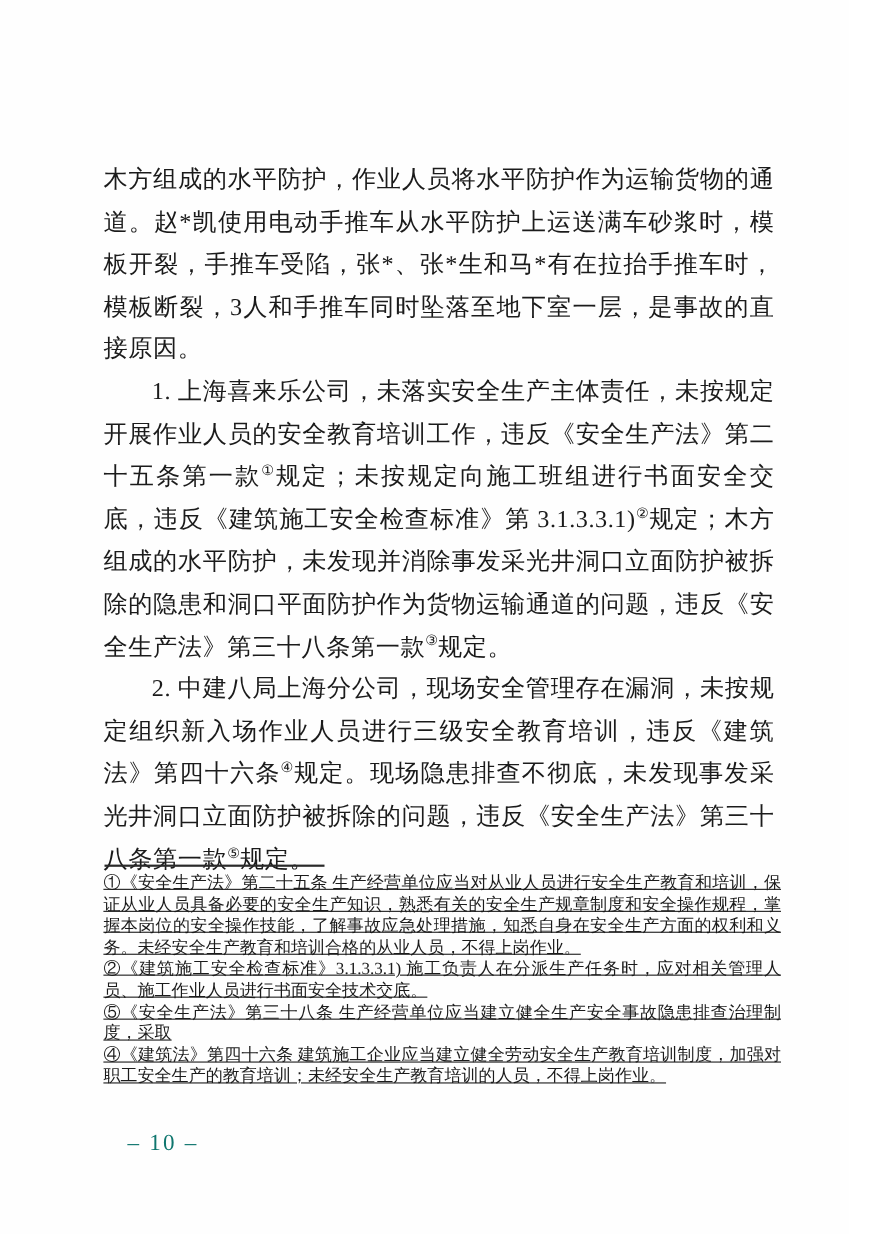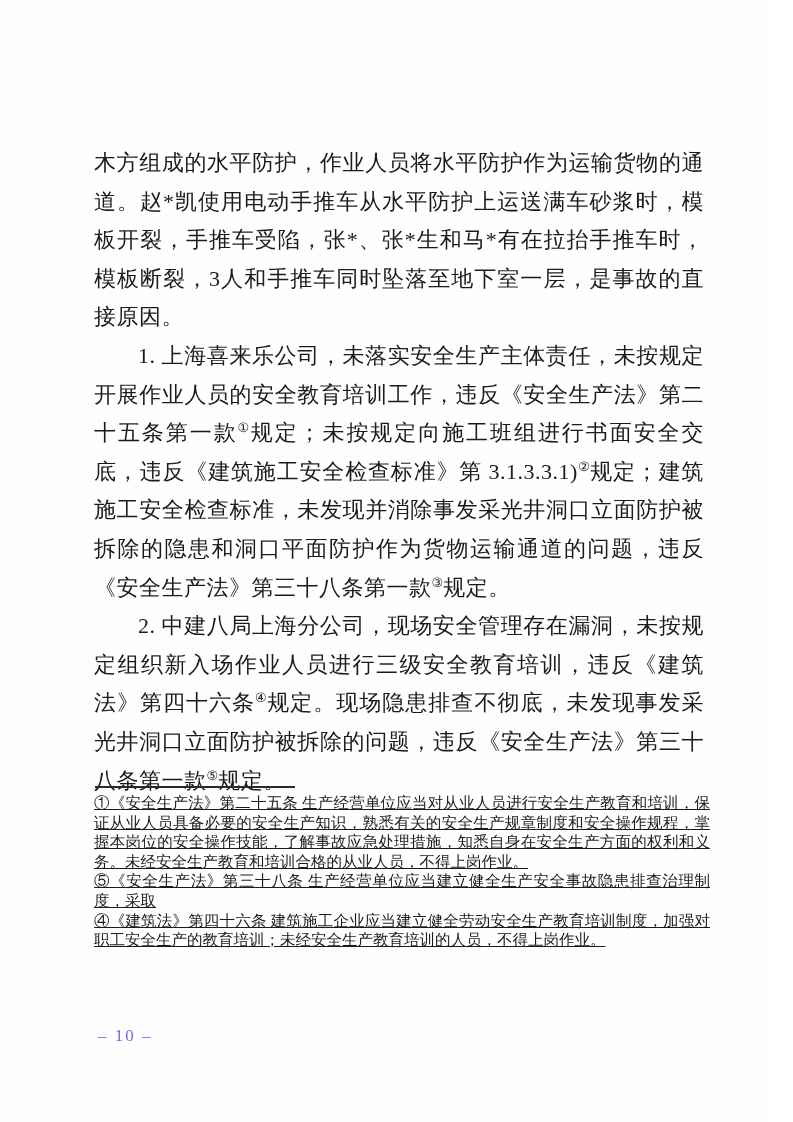--- a/index.html
+++ b/index.html
@@ -58,47 +58,48 @@
   .fn {
     margin: 0;
     font-size: 15.5px;
     line-height: 19.6px;
     text-align: justify;
     text-align-last: left;
     word-break: break-all;
   }
   .page-number {
     position: absolute;
-    left: 98px;
+    left: 116px;
     top: 1026px;
-    font-size: 17px;
+    font-size: 21px;
     letter-spacing: 2px;
     font-family: "Liberation Serif", serif;
-    color: #8b5cf6;
+    color: #0f766e;
   }
 </style>
 </head>
 <body>
 
 <div class="page">
 
   <div class="body-text">
 
     <p class="para"><span>木方组成的水平防护，作业人员将水平防护作为运输货物的通道。赵*凯使用电动手推车从水平防护上运送满车砂浆时，模板开裂，手推车受陷，张*、张*生和马*有在拉抬手推车时，模板断裂，3人和手推车同时坠落至地下室一层，是事故的直接原因。</span></p>
 
 
-    <p class="para indented"><span>1. 上海喜来乐公司，未落实安全生产主体责任，未按规定开展作业人员的安全教育培训工作，违反《安全生产法》第二十五条第一款</span><sup class="fnref">①</sup><span>规定；未按规定向施工班组进行书面安全交底，违反《建筑施工安全检查标准》第 3.1.3.3.1)</span><sup class="fnref">②</sup><span>规定；建筑施工安全检查标准，未发现并消除事发采光井洞口立面防护被拆除的隐患和洞口平面防护作为货物运输通道的问题，违反《安全生产法》第三十八条第一款</span><sup class="fnref">③</sup><span>规定。</span></p>
+    <p class="para indented"><span>1. 上海喜来乐公司，未落实安全生产主体责任，未按规定开展作业人员的安全教育培训工作，违反《安全生产法》第二十五条第一款</span><sup class="fnref">①</sup><span>规定；未按规定向施工班组进行书面安全交底，违反《建筑施工安全检查标准》第 3.1.3.3.1)</span><sup class="fnref">②</sup><span>规定；木方组成的水平防护，未发现并消除事发采光井洞口立面防护被拆除的隐患和洞口平面防护作为货物运输通道的问题，违反《安全生产法》第三十八条第一款</span><sup class="fnref">③</sup><span>规定。</span></p>
 
     <p class="para indented"><span>2. 中建八局上海分公司，现场安全管理存在漏洞，未按规定组织新入场作业人员进行三级安全教育培训，违反《建筑法》第四十六条</span><sup class="fnref">④</sup><span>规定。现场隐患排查不彻底，未发现事发采光井洞口立面防护被拆除的问题，违反《安全生产法》第三十八条第一款</span><sup class="fnref">⑤</sup><span>规定。</span></p>
 
   </div>
 
   <div class="footnote-separator"></div>
 
   <div class="footnotes">
     <p class="fn">①《安全生产法》第二十五条 生产经营单位应当对从业人员进行安全生产教育和培训，保证从业人员具备必要的安全生产知识，熟悉有关的安全生产规章制度和安全操作规程，掌握本岗位的安全操作技能，了解事故应急处理措施，知悉自身在安全生产方面的权利和义务。未经安全生产教育和培训合格的从业人员，不得上岗作业。</p>
+    <p class="fn">②《建筑施工安全检查标准》3.1.3.3.1)  施工负责人在分派生产任务时，应对相关管理人员、施工作业人员进行书面安全技术交底。</p>
     <p class="fn">⑤《安全生产法》第三十八条 生产经营单位应当建立健全生产安全事故隐患排查治理制度，采取</p>
     <p class="fn">④《建筑法》第四十六条  建筑施工企业应当建立健全劳动安全生产教育培训制度，加强对职工安全生产的教育培训；未经安全生产教育培训的人员，不得上岗作业。</p>
   </div>
 
   <div class="page-number">– 10 –</div>
 
 </div>
 
 </body></html>

